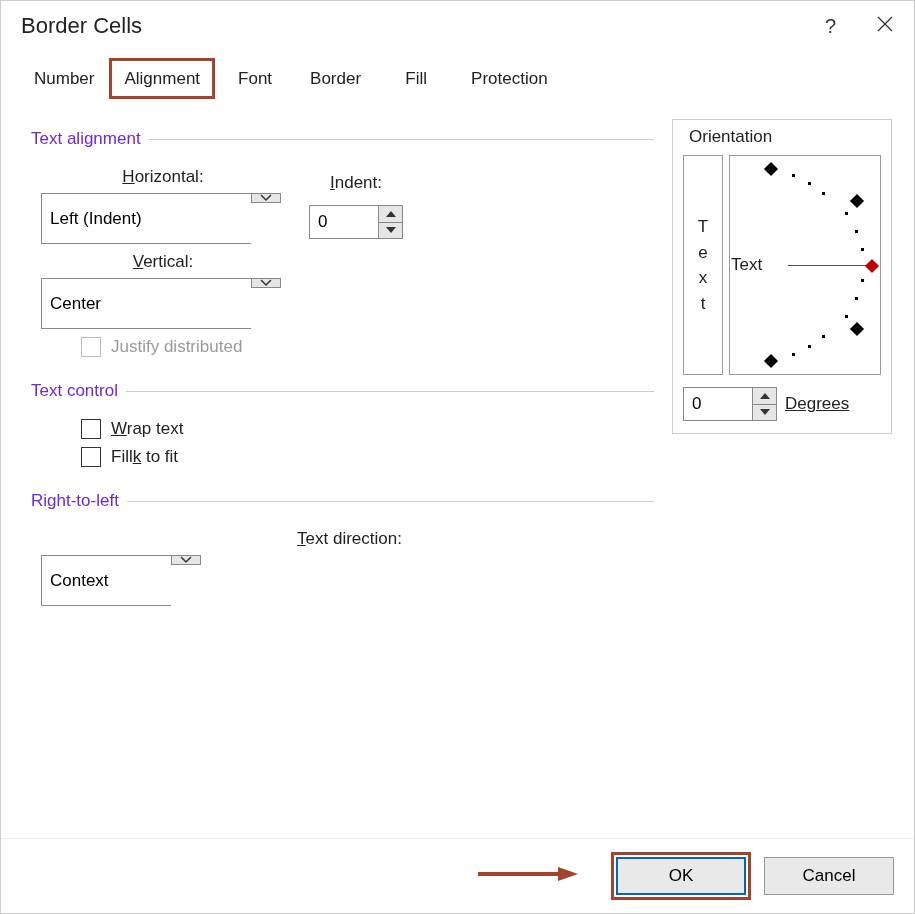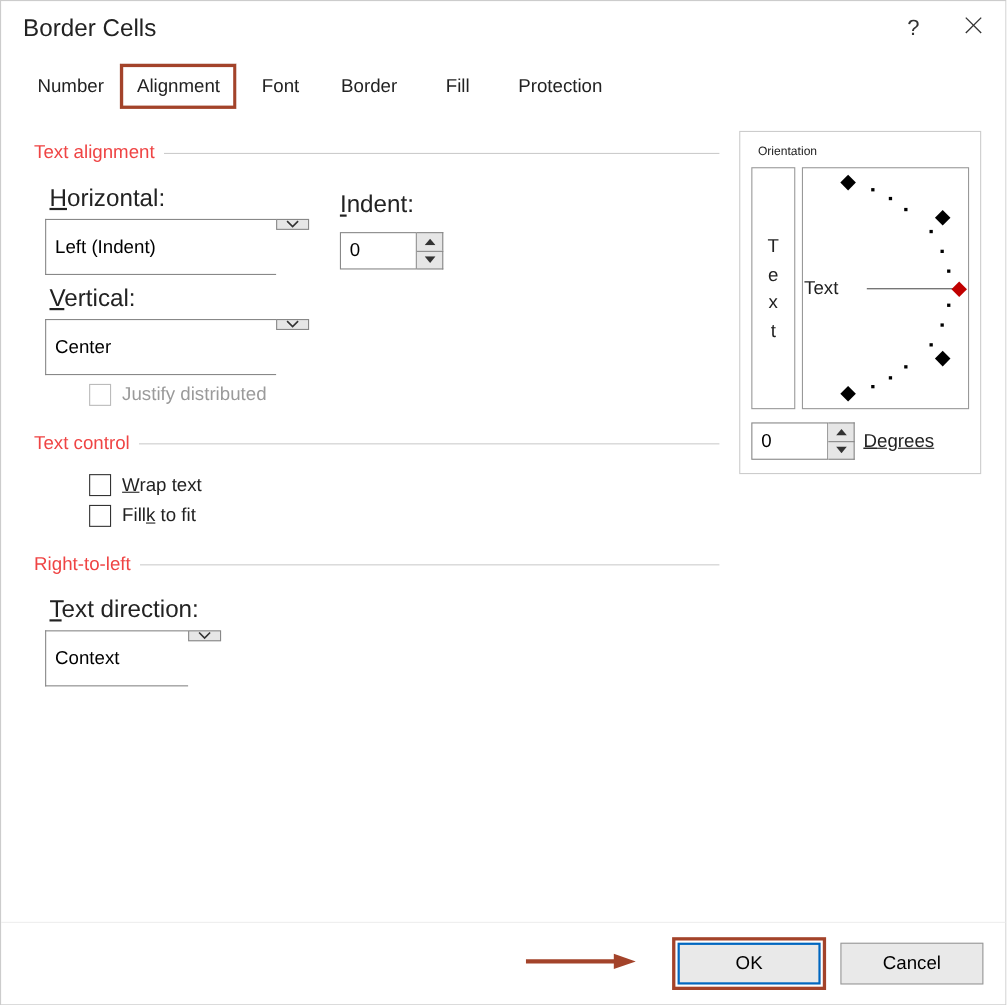--- a/index.html
+++ b/index.html
@@ -89,26 +89,27 @@
   .right-col { width: 220px; }
 
   fieldset.group {
     border: none;
     border-top: 1px solid #ccc;
     margin: 16px 0 8px 0;
     padding: 10px 0 0 0;
   }
   fieldset.group > legend {
     font-size: 17px;
-    color: #ef4444;
+    color: #6d28d9;
     padding-right: 8px;
   }
   .field-label {
-    font-size: 22px;
+    font-size: 17px;
     margin: 8px 0 6px 16px;
+    text-align: center;
   }
   .underline-first { text-decoration: underline; }
   .disabled { color: #9a9a9a; }
 
   .combo {
     display: inline-flex;
     align-items: flex-start;
     height: 51px;
     margin-left: 12px;
   }
@@ -203,21 +204,21 @@
     margin-left: 18px;
   }
 
   
   .orientation-group {
     border: 1px solid #ccc;
     padding: 8px 10px 12px 10px;
     margin-top: 6px;
   }
   .orientation-title {
-    font-size: 11px;
+    font-size: 17px;
     margin: -20px 0 8px 0;
     background: #fff;
     display: inline-block;
     padding: 0 6px;
   }
   .orient-row {
     display: flex;
     gap: 6px;
     height: 220px;
   }

